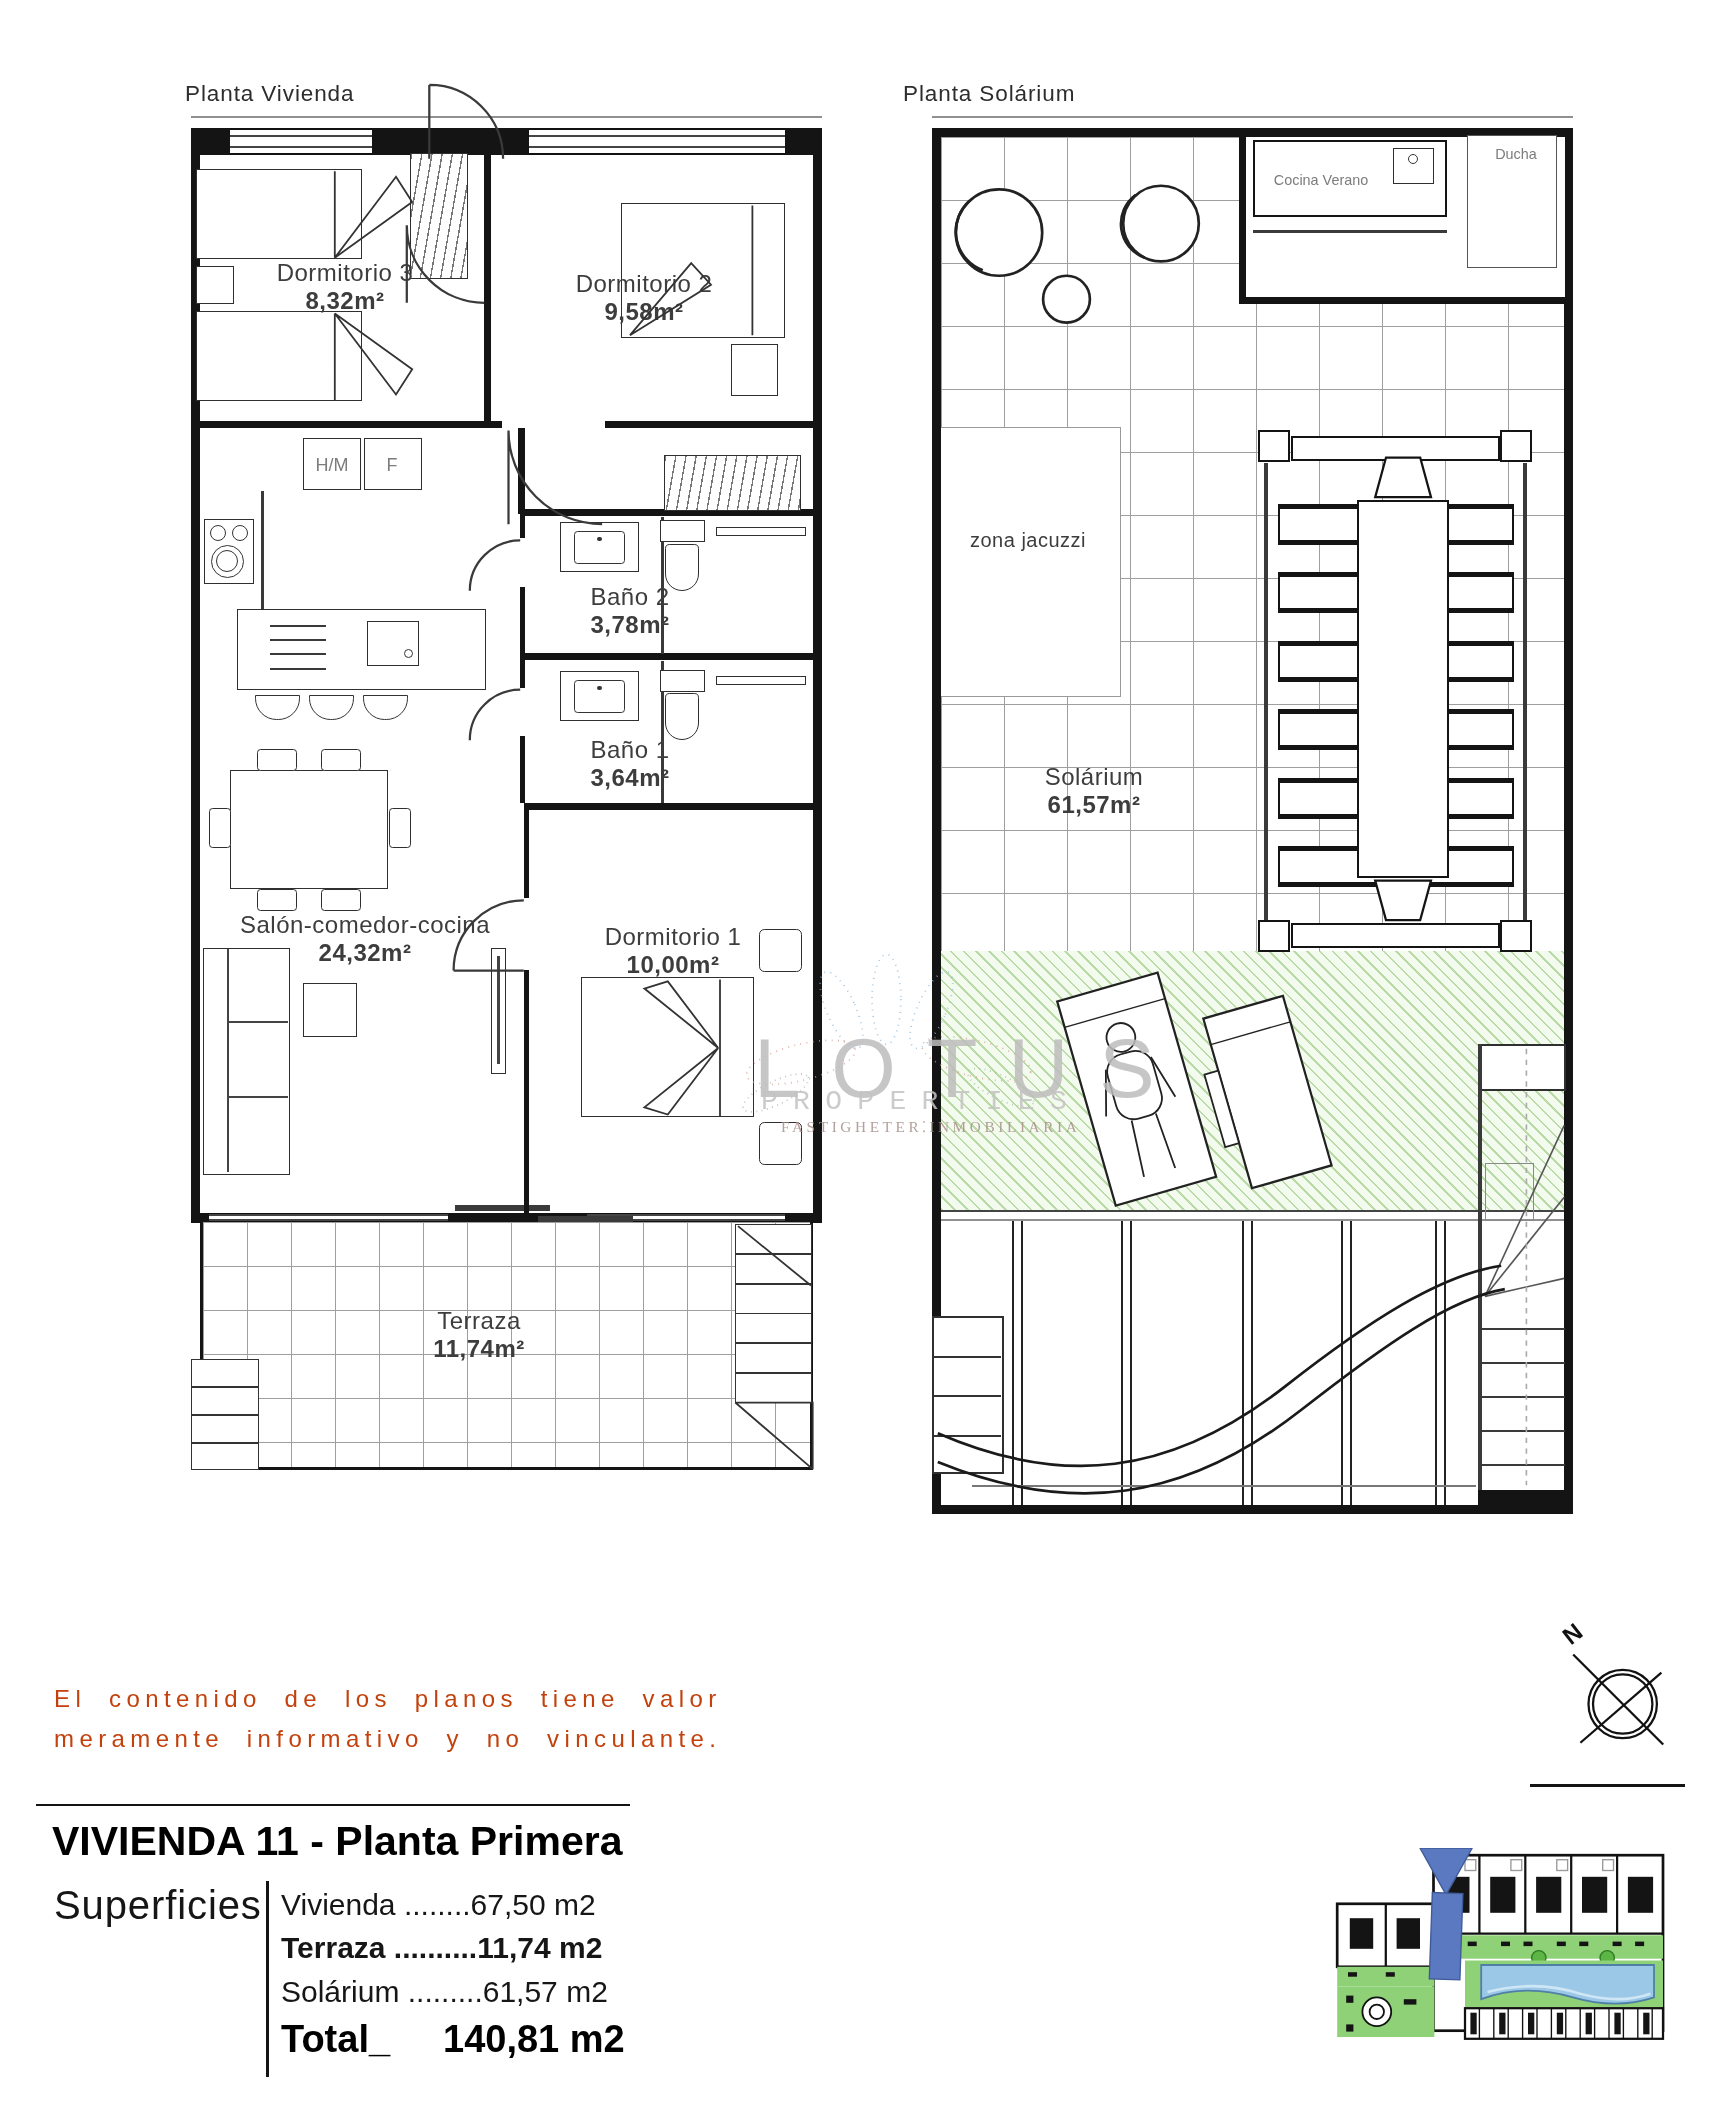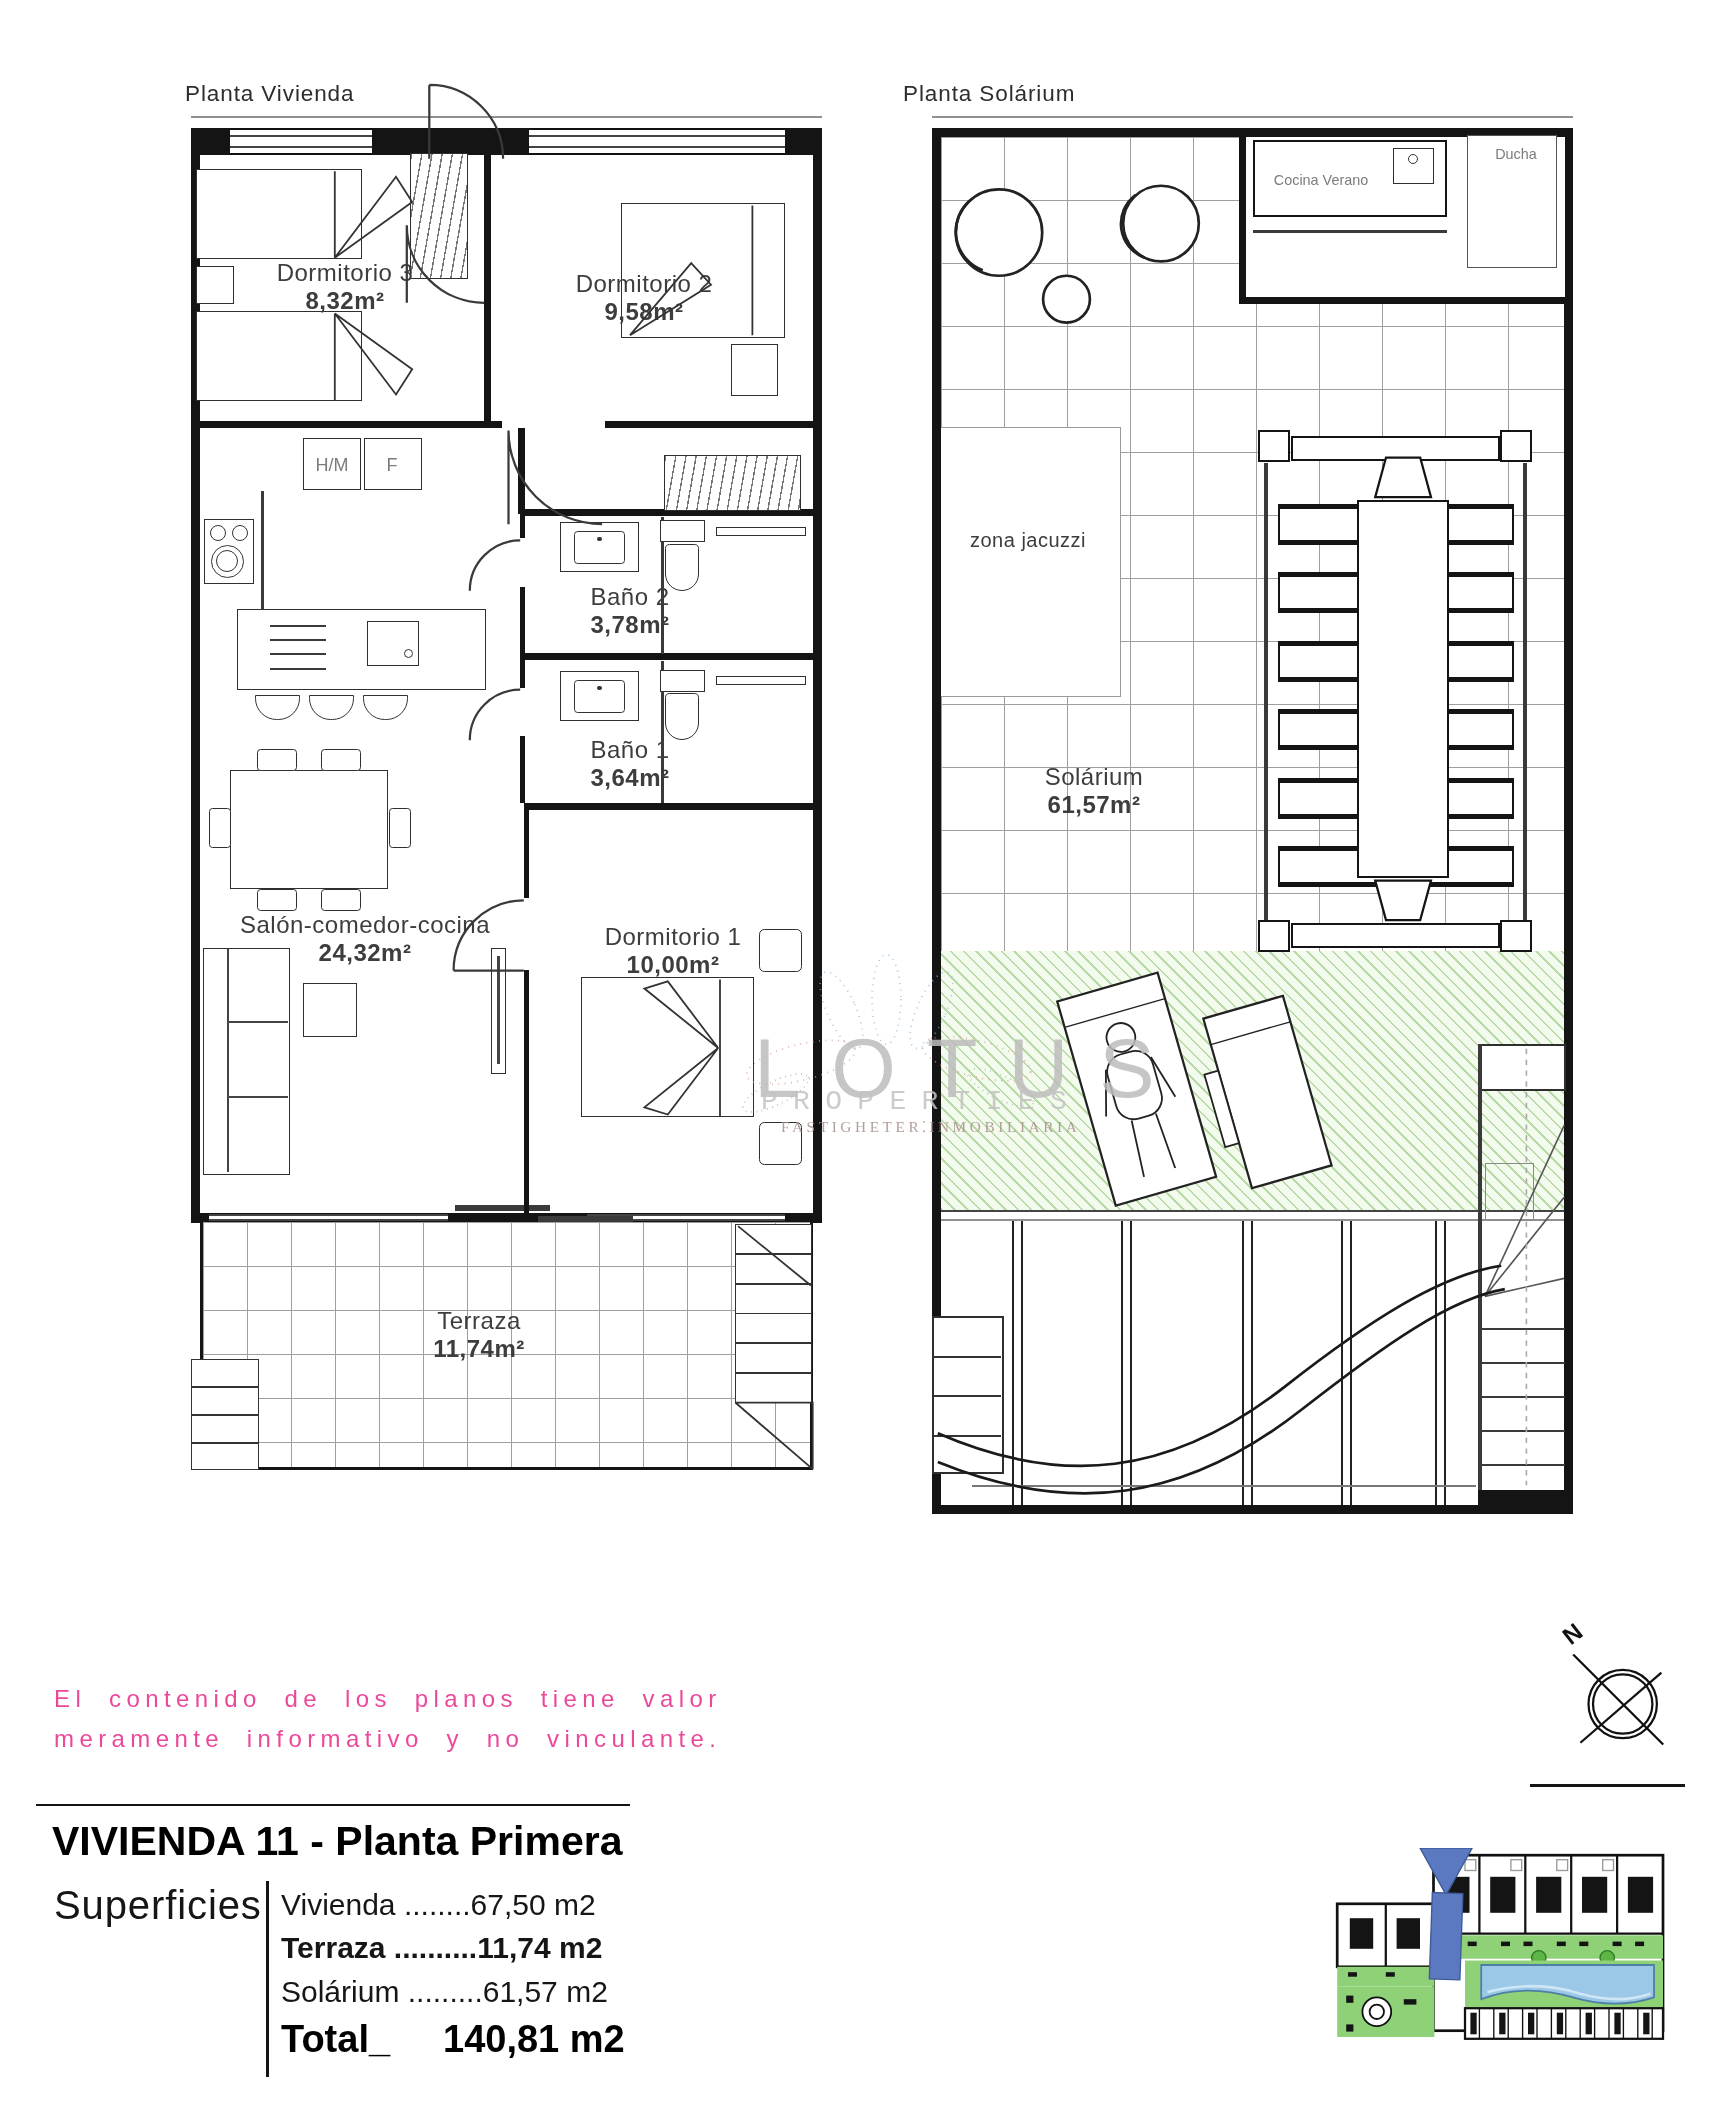--- a/index.html
+++ b/index.html
@@ -28,21 +28,21 @@
       repeating-linear-gradient(45deg,rgba(148,198,120,.6) 0 1.8px,transparent 1.8px 9px),
       linear-gradient(#f3faee,#f3faee);}
   .mull{position:absolute;width:10.8px;border-left:2.7px solid #222;border-right:2.7px solid #222;box-sizing:border-box;}
   .step{position:absolute;border:1.8px solid #333;background:#fff;box-sizing:border-box;}
   .stool{position:absolute;border:1.8px solid #333;background:#fff;border-radius:0 0 21.6px 21.6px;box-sizing:border-box;}
   .rowband{position:absolute;border:2.7px solid #141414;border-top-width:5.4px;border-bottom-width:5.4px;background:#fff;box-sizing:border-box;}
   .wm{position:absolute;color:#bdbdbd;opacity:.85;white-space:nowrap;}
   .wm1{font-family:Liberation Sans, sans-serif;font-size:83px;letter-spacing:31px;}
   .wm2{font-family:Liberation Mono, monospace;font-size:28px;letter-spacing:15.3px;color:#c3c3c3;}
   .wm3{font-family:"Liberation Serif",serif;font-size:15.3px;letter-spacing:3.6px;color:#a8908a;}
-  .disc{position:absolute;font-size:24px;letter-spacing:5.4px;word-spacing:10.8px;color:#ec4899;}
+  .disc{position:absolute;font-size:24px;letter-spacing:5.4px;word-spacing:10.8px;color:#c2410c;}
   .tb-title{position:absolute;font-size:41px;font-weight:bold;color:#000;letter-spacing:0;}
   .tb-sup{position:absolute;font-size:40px;font-weight:400;color:#161616;letter-spacing:0.9px;}
   .tb-row{position:absolute;font-size:30px;color:#161616;white-space:nowrap;}
   .tb-total{position:absolute;font-size:38px;font-weight:bold;color:#000;white-space:nowrap;}
   svg{position:absolute;left:0;top:0;}
 </style>
 </head>
 <body>
 
 <div class="page">

